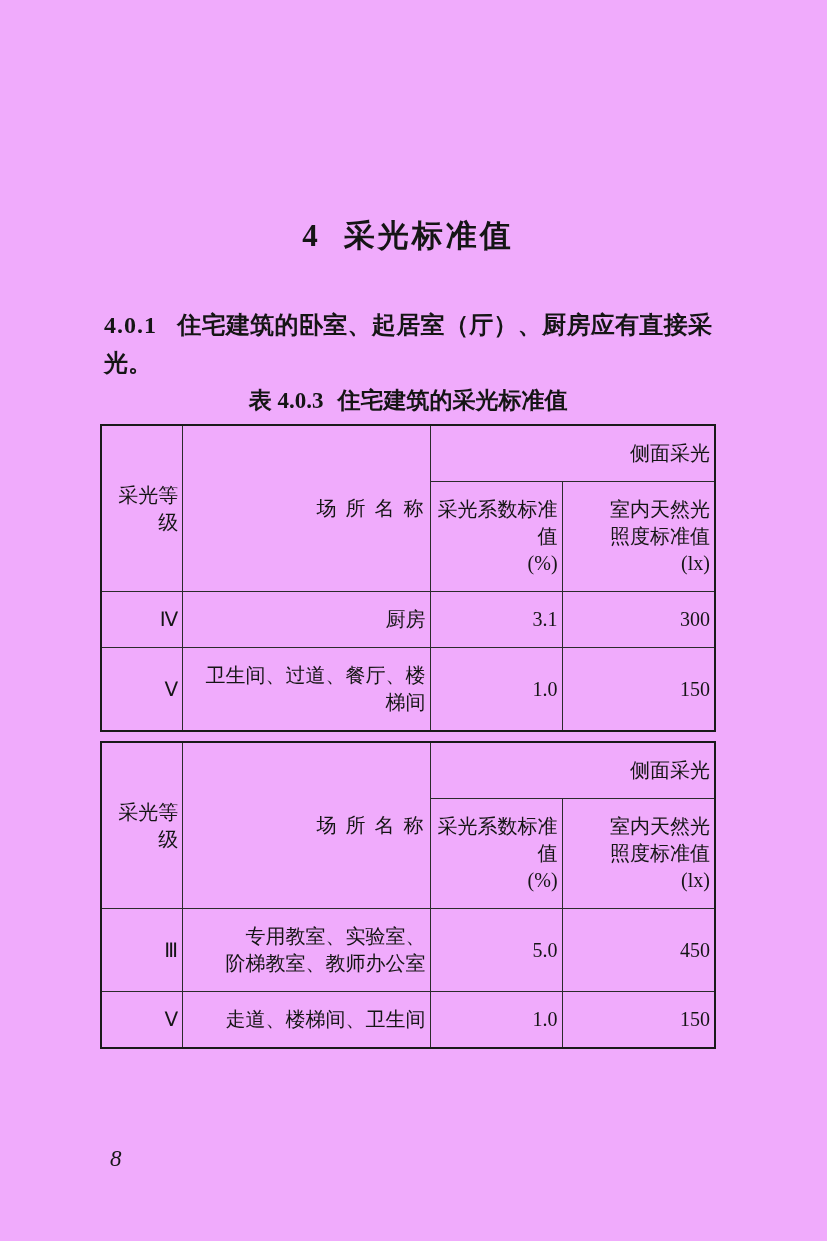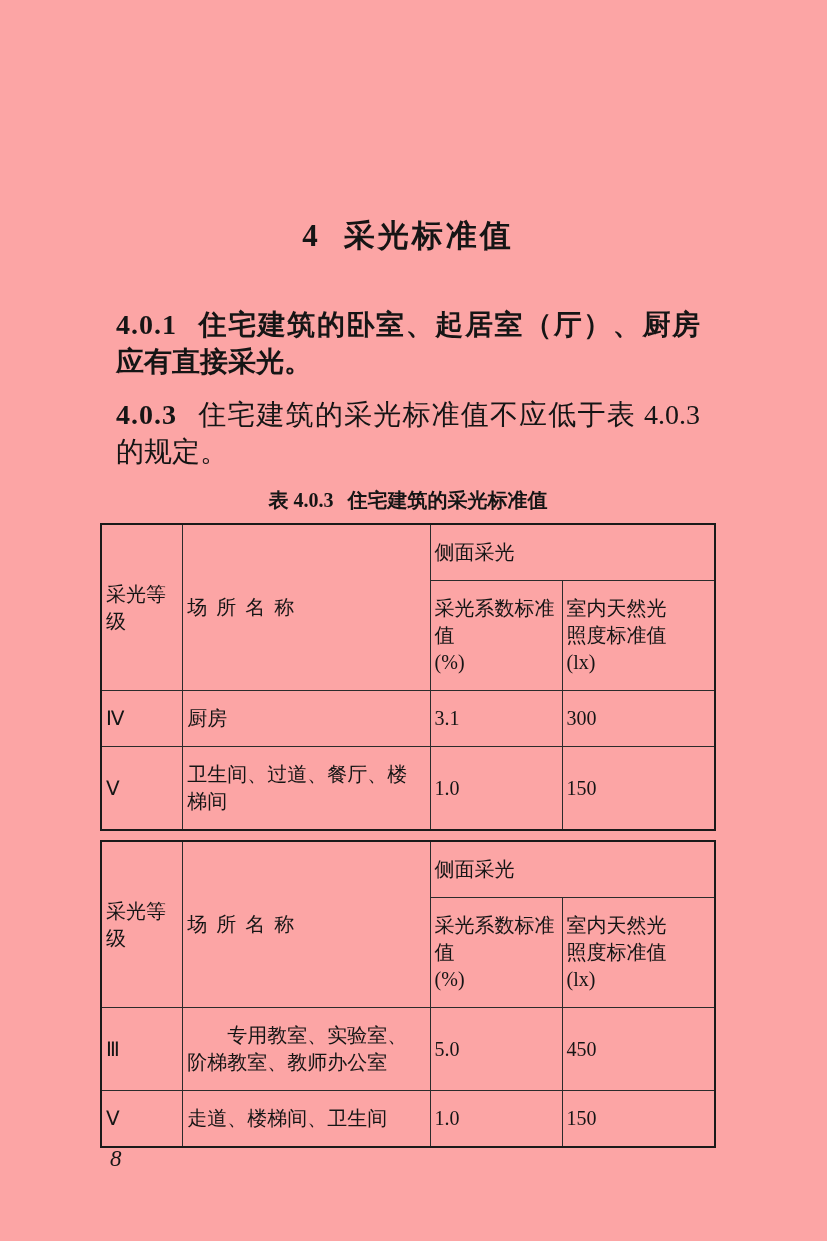--- a/index.html
+++ b/index.html
@@ -1,20 +1,20 @@
 <!DOCTYPE html>
 <html><head>
 <meta charset="utf-8">
 <style>
   html,body{margin:0;padding:0;background:#e8e8e8;}
   .page{
     position:relative;
     width:827px;height:1241px;
     margin:0 auto;
-    background:#fca5a5;
+    background:#f0abfc;
     color:#151515;
     font-family:"Liberation Serif",serif;
     overflow:hidden;
     box-sizing:border-box;
   }
   .content{
     position:absolute;
     left:100px;top:0;
     width:616px;
   }
@@ -29,62 +29,62 @@
     letter-spacing:3px;
   }
   .chapter-title .chnum{
     font-family:"Liberation Serif",serif;
     margin-right:26px;
     letter-spacing:0;
   }
   
   .clauses{margin-top:50px;}
   .clause{
-    margin:16px;
-    font-size:28px;
+    margin:4px;
+    font-size:24px;
     line-height:37px;
     text-align:justify;
   }
   .clause .num{
     font-weight:bold;
     font-family:"Liberation Serif",serif;
     letter-spacing:1px;
     margin-right:20px;
   }
   .clause.strong .txt{
     font-weight:bold;
     font-family:"Liberation Sans",sans-serif;
   }
   .clause.plain .txt{
     font-family:"Liberation Serif",serif;
   }
   
   .tbl-caption{
     text-align:center;
-    font-size:20px;
+    font-size:23px;
     line-height:28px;
     font-weight:bold;
     font-family:"Liberation Sans",sans-serif;
   }
   .tbl-caption .capnum{
     font-family:"Liberation Serif",serif;
     margin-right:14px;
   }
   
   table.std{
     margin-top:9px;
     width:100%;
     border-collapse:collapse;
     table-layout:fixed;
     font-size:20px;
     border:2px solid #1a1a1a;
   }
   table.std td,table.std th{
     border:1px solid #2b2b2b;
-    text-align:left;
+    text-align:right;
     vertical-align:middle;
     font-weight:normal;
     padding:14px 4px;
     line-height:27px;
     box-sizing:border-box;
   }
   table.std .h-top{height:38px;}
   table.std .h-sub{height:84px;}
   .row-std{height:42px;}
   .row-tall{height:78px;}
@@ -107,21 +107,20 @@
 </head>
 <body>
 
 <div class="page">
   <div class="content">
 
     <h1 class="chapter-title"><span class="chnum">4</span><span>采光标准值</span></h1>
 
     <div class="clauses">
       <p class="clause strong"><span class="num">4.0.1</span><span class="txt">住宅建筑的卧室、起居室（厅）、厨房应有直接采光。</span></p>
-      <p class="clause plain"><span class="num">4.0.3</span><span class="txt">住宅建筑的采光标准值不应低于表 4.0.3 的规定。</span></p>
     </div>
 
     <div class="tbl-caption"><span class="capnum">表 4.0.3</span><span>住宅建筑的采光标准值</span></div>
 
     <table class="std">
       <colgroup>
         <col style="width:13.3%">
           <col style="width:40.3%">
           <col style="width:21.5%">
           <col style="width:24.9%">

